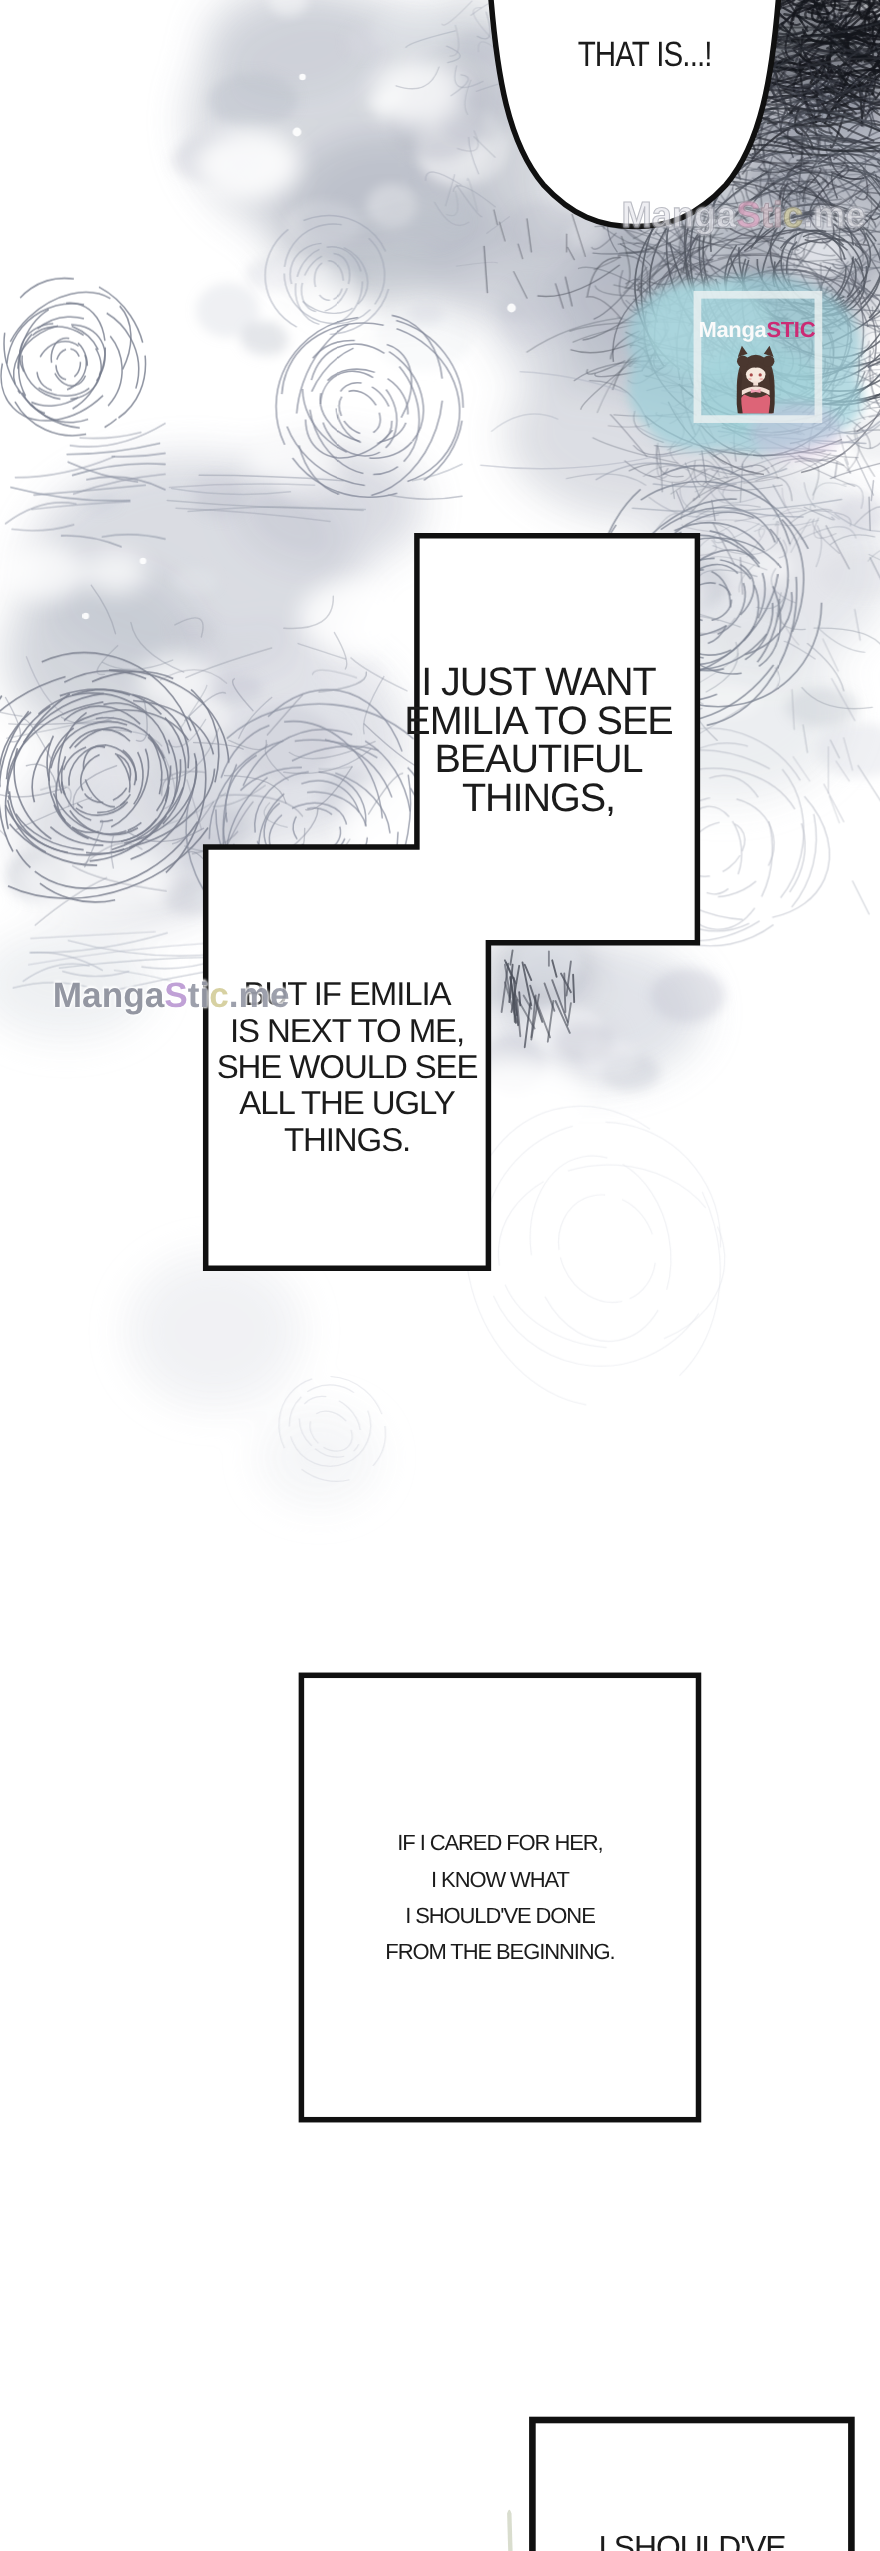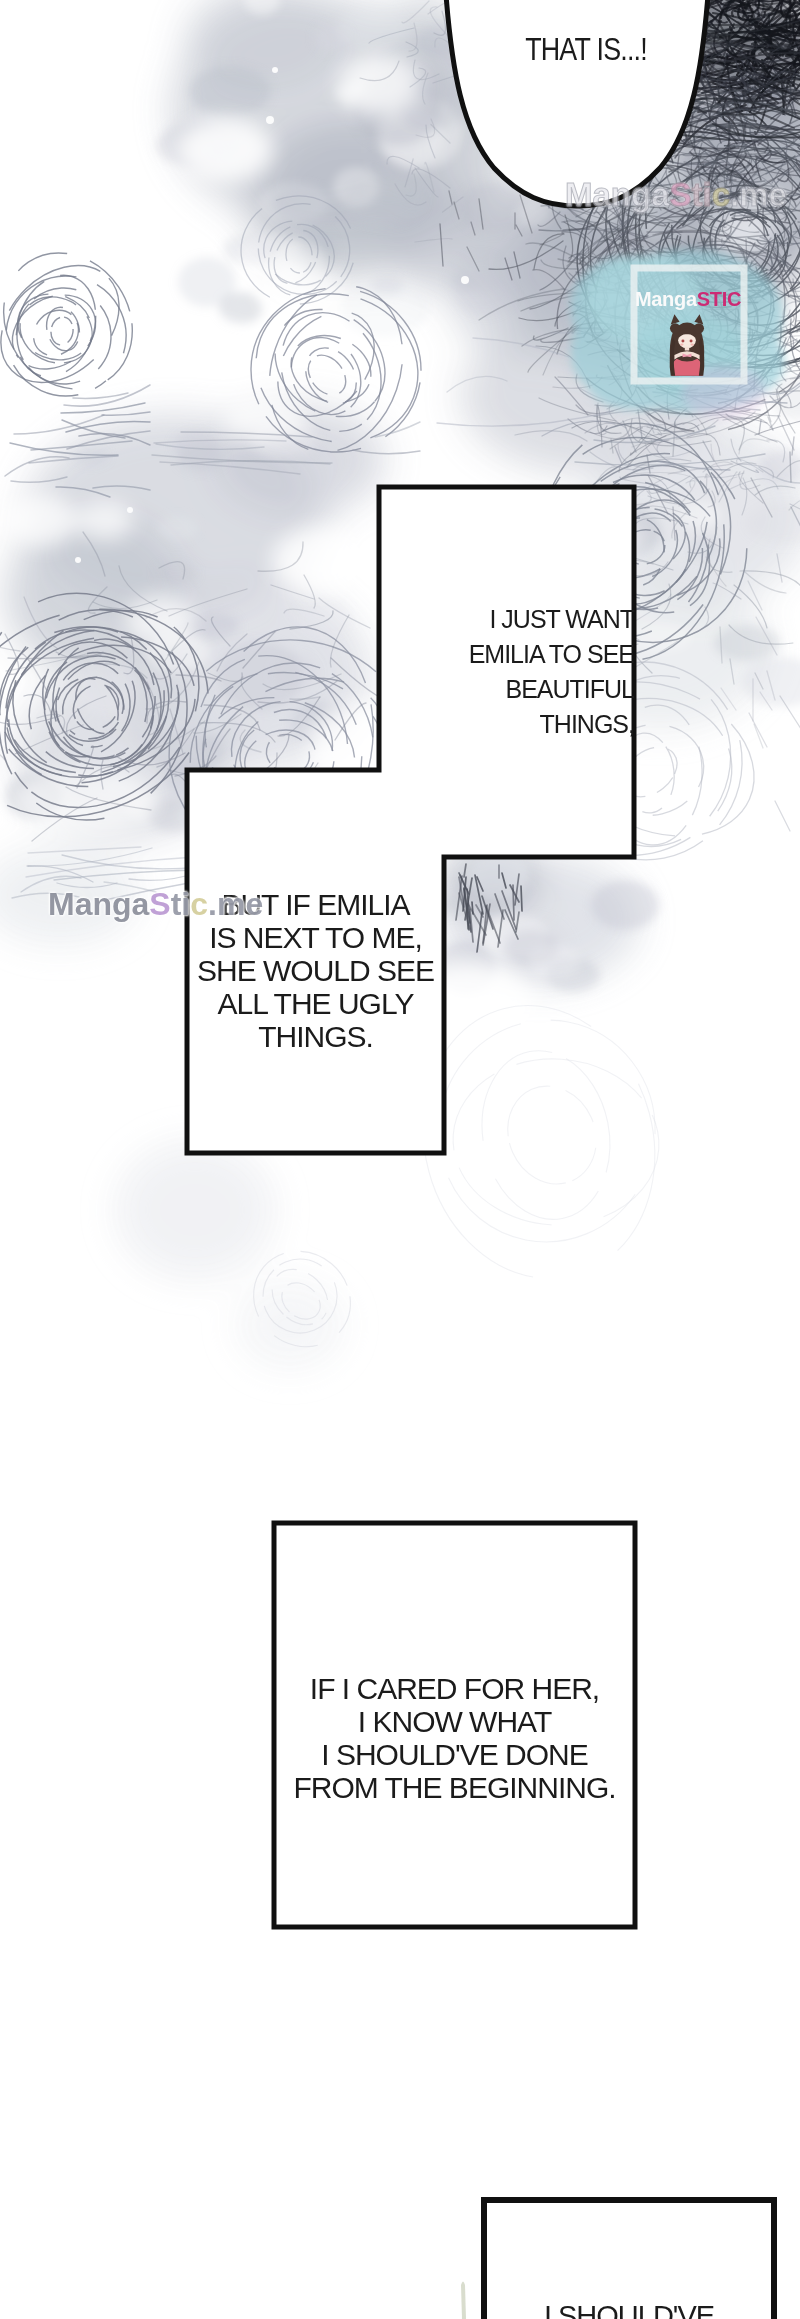--- a/index.html
+++ b/index.html
@@ -1717,25 +1717,25 @@
       <path d="M666,382 Q665,364 673,359 Q687,367 701,359 Q709,364 708,382 Z" fill="#dd6477"></path>
       <path d="M681,352 l6,2 l6,-2 l0,5 l-6,-1 l-6,1 Z" fill="#f2a0b5"></path>
       <path d="M668,330 Q661,360 665,382 L671,382 Q667,358 671,336 Z" fill="#43312a"></path>
       <path d="M706,330 Q713,360 709,382 L703,382 Q707,358 703,336 Z" fill="#43312a"></path>
     </g>
   </g>
 </svg>
 
 <div class="txt" style="left:466px;top:31px;width:240px;font-size:32px;letter-spacing:-1px;transform:scaleX(0.84);">THAT&nbsp;IS...!</div>
 
-<div class="txt" style="left:379px;top:602px;width:255px;font-size:25px;line-height:35px;letter-spacing:-1px;text-align:right;">I JUST WANT<br>EMILIA TO SEE<br>BEAUTIFUL<br>THINGS,</div>
+<div class="txt" style="left:362px;top:602px;width:255px;font-size:36px;line-height:35px;letter-spacing:-1px;">I JUST WANT<br>EMILIA TO SEE<br>BEAUTIFUL<br>THINGS,</div>
 
 <div class="txt" style="left:187px;top:888px;width:257px;font-size:30px;line-height:33px;letter-spacing:-1px;">BUT IF EMILIA<br>IS NEXT TO ME,<br>SHE WOULD SEE<br>ALL THE UGLY<br>THINGS.</div>
 
-<div class="txt" style="left:274px;top:1660px;width:361px;font-size:30px;line-height:33px;letter-spacing:-1px;margin-top:12px;">IF I CARED FOR HER,<br>I KNOW WHAT<br>I SHOULD'VE DONE<br>FROM THE BEGINNING.</div>
+<div class="txt" style="left:274px;top:1660px;width:361px;font-size:20px;line-height:33px;letter-spacing:-1px;">IF I CARED FOR HER,<br>I KNOW WHAT<br>I SHOULD'VE DONE<br>FROM THE BEGINNING.</div>
 
 <div class="txt" style="left:484px;top:2300px;width:290px;font-size:29px;letter-spacing:-1px;">I SHOULD'VE</div>
 
 <div class="wm" style="left:565px;top:176px;font-size:33px;opacity:0.75;
      text-shadow:0 0 3px rgba(255,255,255,0.9), 0 0 2px rgba(255,255,255,0.8);">
   <span style="color:#e9e9ee;-webkit-text-stroke:1px #a4a6b0;">Manga</span><span style="color:#e3aac6;-webkit-text-stroke:1px #b394a8;">S</span><span style="color:#d9c4cc;-webkit-text-stroke:1px #a5949e;">ti</span><span style="color:#d8d2a4;-webkit-text-stroke:1px #a29e81;">c</span><span style="color:#e6e6ea;-webkit-text-stroke:1px #a4a6b0;">.me</span>
 </div>
 
 <div class="wm" style="left:48px;top:886px;font-size:32px;opacity:0.95;
      text-shadow:0 0 3px rgba(255,255,255,0.95), 1px 1px 2px rgba(255,255,255,0.9), -1px -1px 2px rgba(255,255,255,0.9);">

